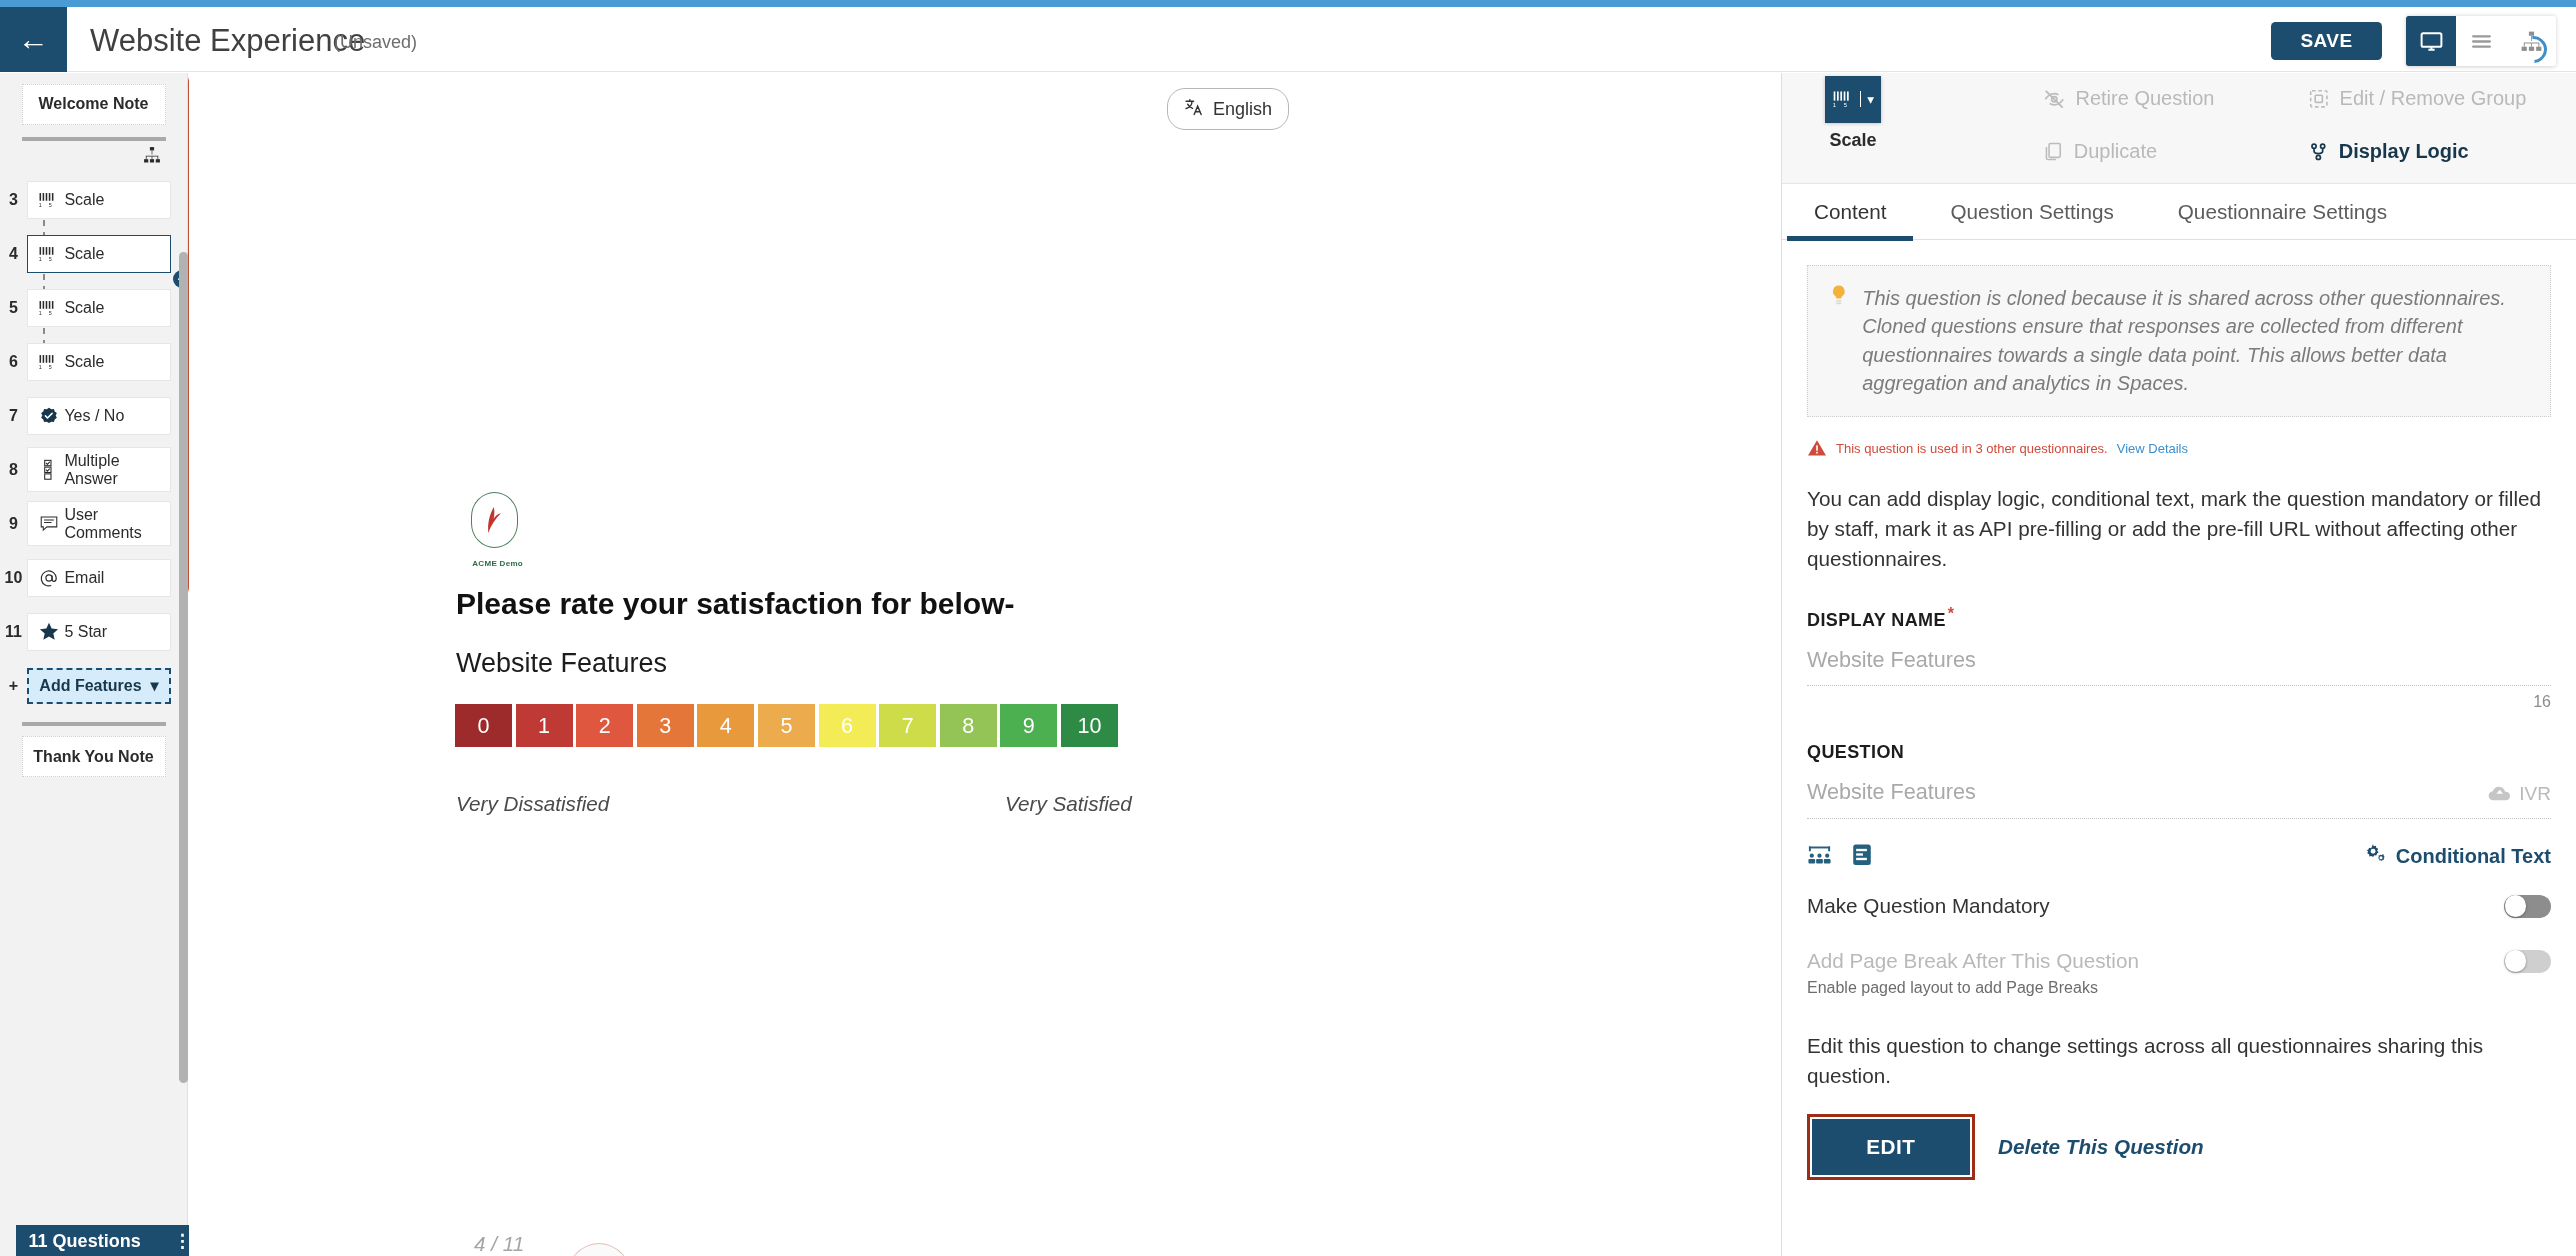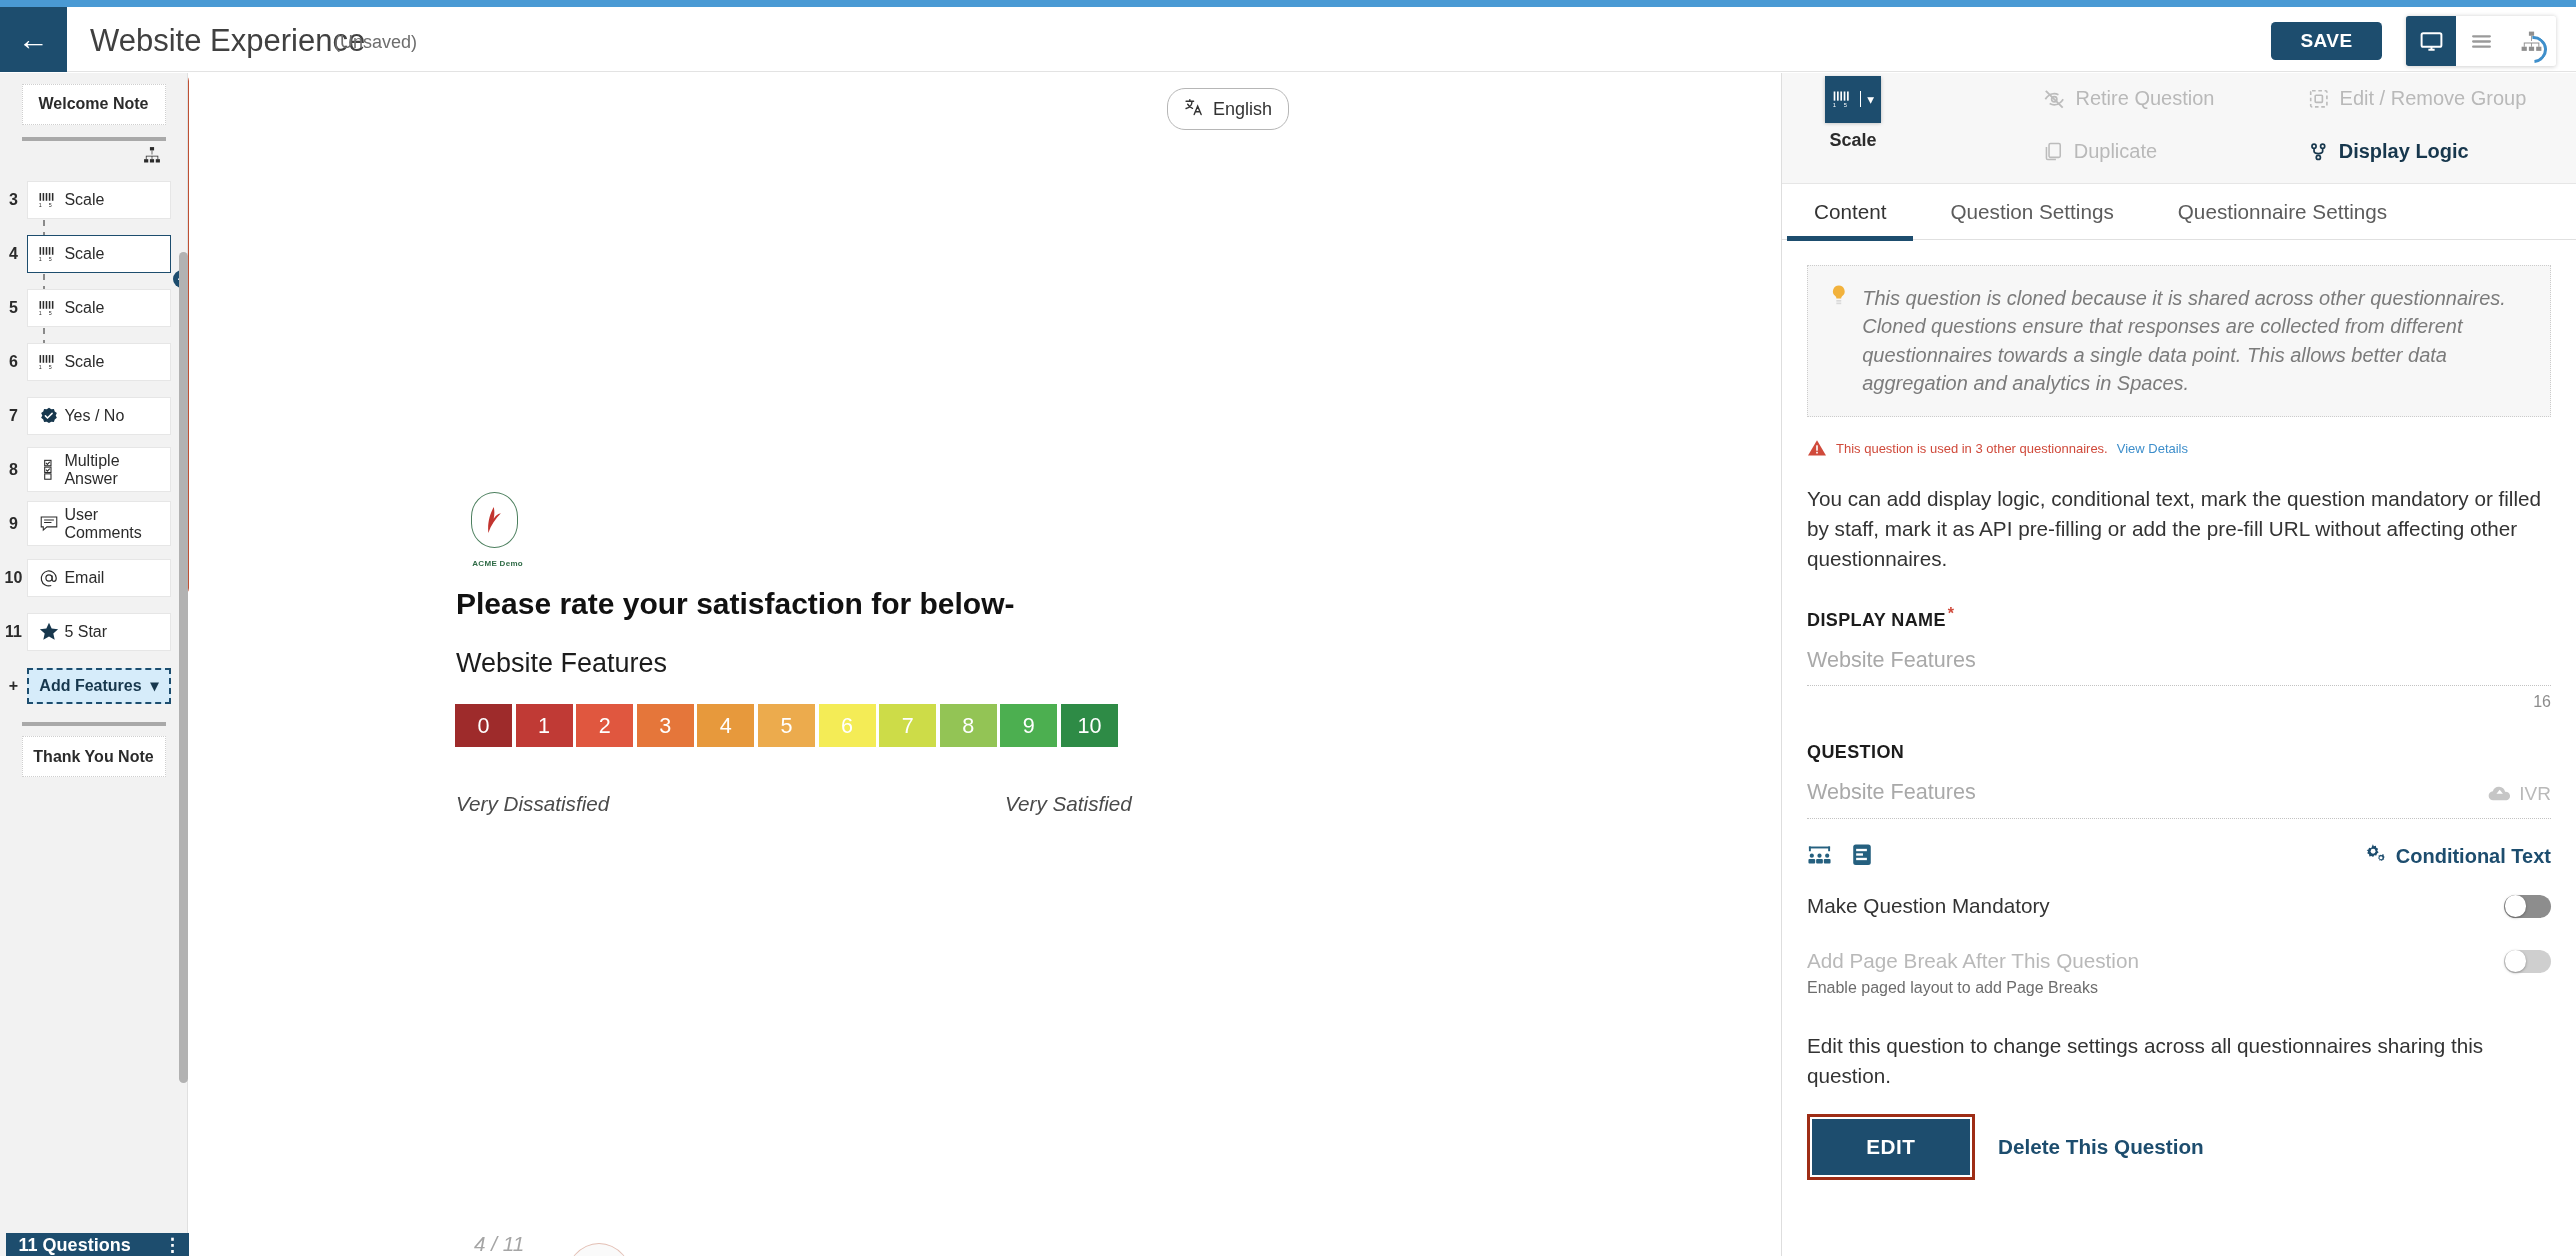--- a/index.html
+++ b/index.html
@@ -54,21 +54,21 @@
   .q-label { font-size:16px; color:#2b2b2b; line-height:1.12; }
   .connector { position:absolute; left:43px; width:1.8px; background:transparent;
                border-left:2.7px dashed #8a8a8a; }
   .add-dot { position:absolute; left:173px; width:18px; height:18px; border-radius:50%;
              background:#1d4d6e; color:#fff; font-size:15.3px; line-height:17px; text-align:center;
              font-weight:bold; cursor:pointer; }
   .add-question { width:144px; height:36px; background:#d6ecfa; border:2.7px dashed #1d4d6e;
                   display:flex; align-items:center; justify-content:center; gap:9px;
                   font-size:16px; font-weight:bold; color:#17374d; cursor:pointer; }
   .bottom-divider { width:144px; height:3.6px; background:#a9a9a9; margin:9px auto 0; }
-  .statusbar { position:absolute; left:6px; bottom:0; width:188px; height:24px; background:#1d4d6e;
+  .statusbar { position:absolute; left:16px; bottom:0; width:188px; height:32px; background:#1d4d6e;
                color:#ffffff; display:flex; align-items:center; justify-content:space-between;
                padding:0 12.6px; font-size:18px; font-weight:bold; }
 
   
   .sb-gray { position:absolute; left:179px; top:252px; width:9px; height:831px;
              background:#b2b2b2; border-radius:4.5px; cursor:pointer; }
   .sb-rust { position:absolute; left:188px; top:74px; width:14.4px; height:521px;
              background:#bf5033; border-radius:7.2px; cursor:pointer; }
 
   
@@ -144,21 +144,21 @@
   .switch.off-light { background:#cfcfcf; }
   .switch::before { content:""; position:absolute; left:0.9px; top:0.9px; width:21.6px; height:21.6px;
                     border-radius:50%; background:#ffffff; box-shadow:0 0.9px 2.7px rgba(0,0,0,.35); }
   .sub-note { font-size:16px; color:#6d6d6d; margin-top:5.4px; }
   .edit-note { margin-top:34px; font-size:20.7px; color:#333; line-height:1.45; }
   .action-row { margin-top:23.4px; display:flex; align-items:center; gap:0; }
   .edit-btn-wrap { border:3.6px solid #9e2d16; padding:1.8px; display:inline-block; }
   .edit-btn { width:158px; height:56px; background:#1d4d6e; color:#fff; border:none; font-size:20.7px;
               font-weight:bold; letter-spacing:0.5px; cursor:pointer;
               font-family:"Liberation Sans",sans-serif; }
-  .delete-link { margin-left:23.4px; font-size:20.7px; color:#1d4d6e; font-weight:bold; cursor:pointer; }
+  .delete-link { margin-left:23.4px; font-size:20.7px; color:#1d4d6e; font-weight:bold; cursor:pointer;font-style:italic; }
 </style>
 </head>
 <body>
 
 <div id="app">
 
   <div class="top-strip"></div>
 
   <div class="header">
     <div class="back-btn">

